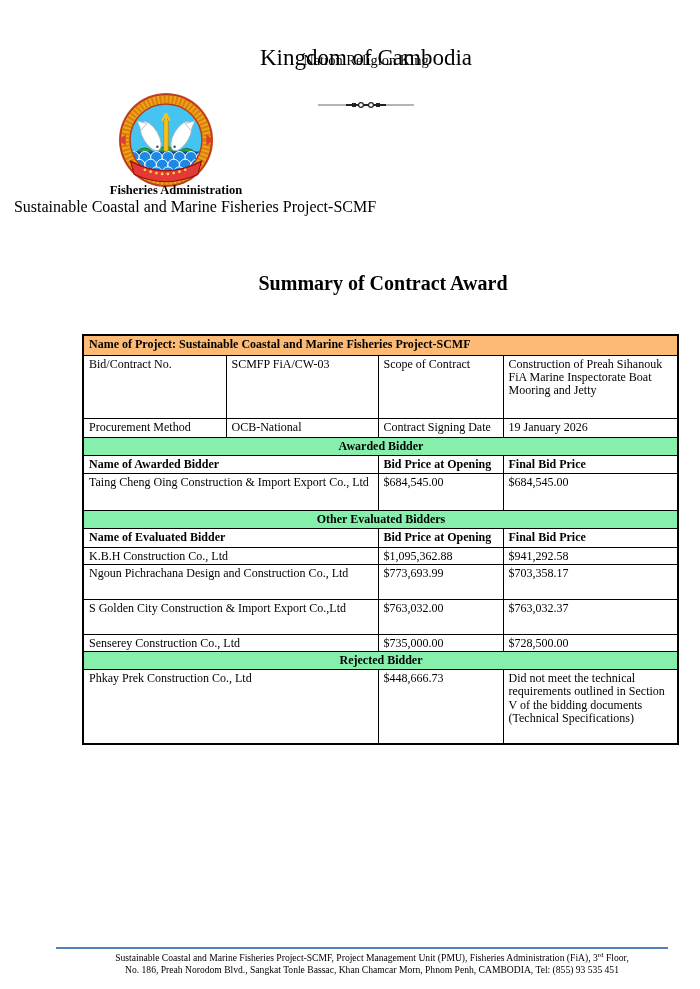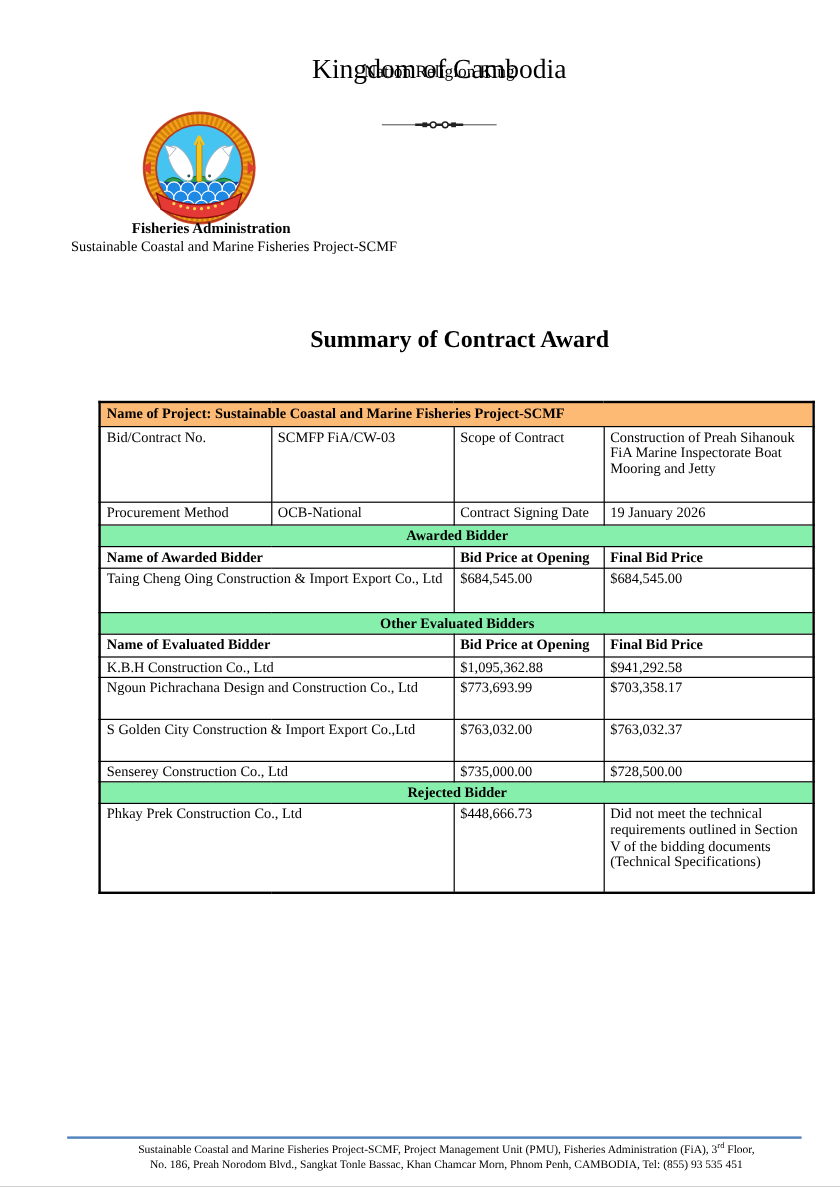--- a/index.html
+++ b/index.html
@@ -8,21 +8,21 @@
     font-family:"Liberation Serif","DejaVu Serif",serif; color:#000;
     overflow:hidden; margin:0 auto;
   }
   .abs{position:absolute;}
   .centered{transform:translateX(-50%); white-space:nowrap;}
   .kingdom{top:45px; left:366px; font-size:23px;}
   .motto{top:52px; left:366px; font-size:14.5px;}
   .ornament{top:96px; left:366px;}
   .logo{top:92px; left:118px; width:96px; height:96px;}
   .org-name{top:183px; left:176px; font-size:12.5px; font-weight:bold;}
-  .org-sub{top:198px; left:195px; font-size:12px;}
+  .org-sub{top:198px; left:195px; font-size:16px;}
   .doc-title{top:260px; left:371px; font-size:20px; font-weight:bold; margin:12px;}
   table.award{
     position:absolute; left:82px; top:334px; width:595px;
     border-collapse:collapse; table-layout:fixed;
     font-size:12px; line-height:1.12;
     border:2px solid #000;
   }
   table.award td{
     border:1px solid #000; padding:2px 4px 1px 5px;
     vertical-align:top; overflow:hidden;

